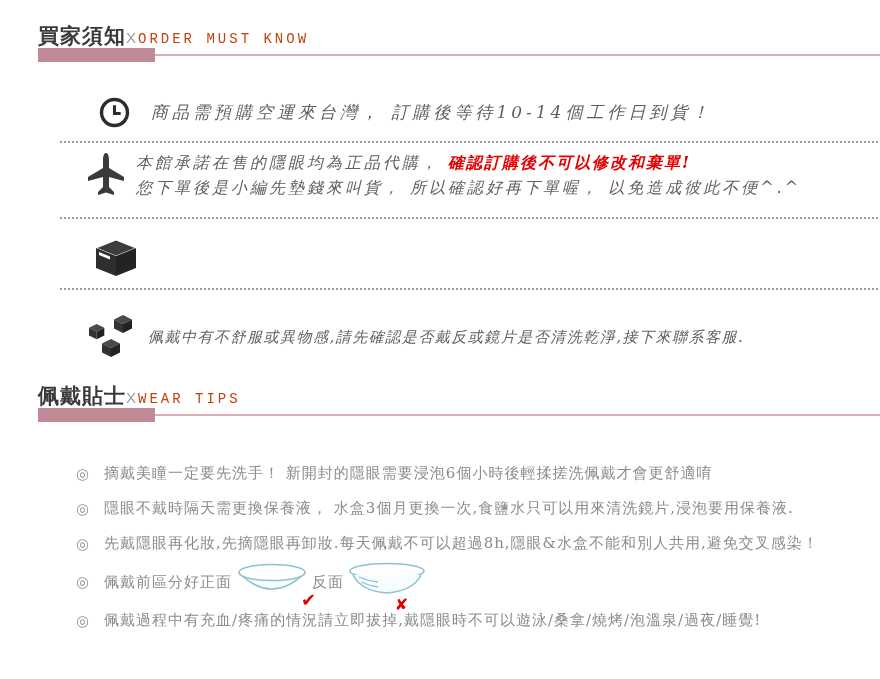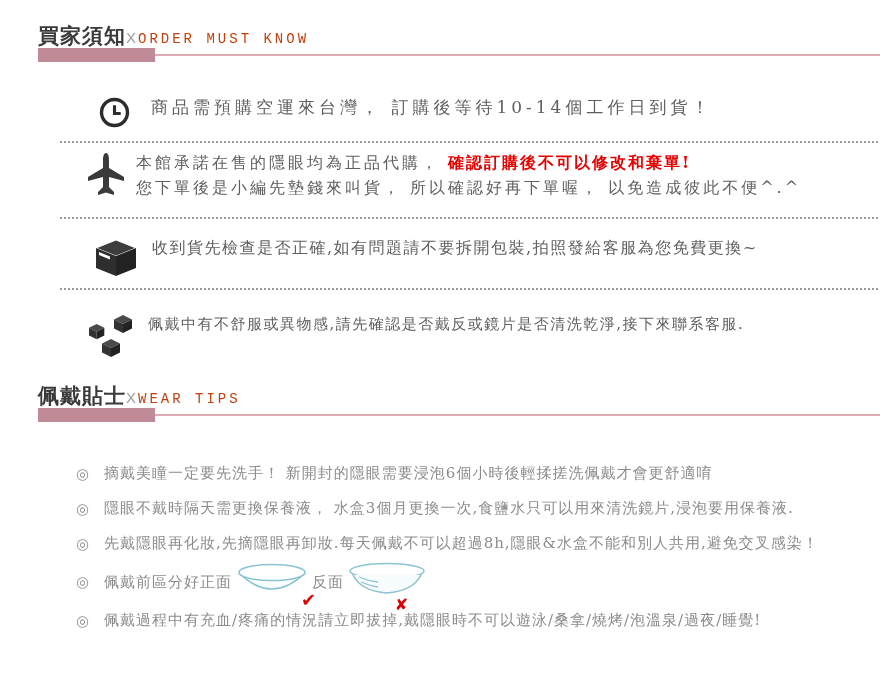--- a/index.html
+++ b/index.html
@@ -11,21 +11,21 @@
   .hdr .title{font-family:"Liberation Sans",sans-serif;font-weight:bold;
               font-size:21px;color:#3a3a3a;letter-spacing:1px;}
   .hdr .xmark{font-family:"Liberation Sans",sans-serif;font-size:15px;
               color:#9b9b9b;letter-spacing:2px;}
   .hdr .sub{font-family:Liberation Mono, monospace;font-size:14px;
             color:#c2410c;letter-spacing:3px;}
   .accent-bar{position:absolute;width:117px;height:14px;background:#c08a96;}
   .accent-line{position:absolute;left:155px;right:0;height:2px;background:#dcadb6;}
 
   
-  .row{position:absolute;display:flex;}
+  .row{position:absolute;display:flex;align-items:center;font-style:italic;}
   .notice-text{color:#5f5f5f;font-size:16px;}
   .dotted{position:absolute;left:60px;right:2px;height:0;
           border-top:2px dotted #9a9a9a;}
 
   .red{color:#e60000;font-weight:bold;}
 
   
   .tip{position:absolute;left:76px;display:flex;align-items:center;
        color:#8b8b8b;font-size:15px;letter-spacing:1px;}
   .bullet{font-family:"DejaVu Sans",sans-serif;font-size:15px;color:#8f8f8f;
@@ -79,21 +79,20 @@
 
 <div class="row" style="left:94px;top:238px">
   <span>
     <svg width="44" height="40" viewBox="0 0 44 40">
       <polygon points="22,2 42,10 22,18 2,10" fill="#3d3d3d" stroke="#ffffff" stroke-width="1"></polygon>
       <polygon points="2,10 22,18 22,38 2,30" fill="#2e2e2e"></polygon>
       <polygon points="42,10 22,18 22,38 42,30" fill="#232323"></polygon>
       <polygon points="5,14 16,18.5 16,21.5 5,17" fill="#ffffff"></polygon>
     </svg>
   </span>
-  <span class="notice-text" style="margin-left:14px;letter-spacing:1.5px">收到貨先檢查是否正確,如有問題請不要拆開包裝,拍照發給客服為您免費更換~</span>
 </div>
 
 <div class="dotted" style="top:288px"></div>
 
 <div class="row" style="left:88px;top:315px">
   <span>
     <svg width="48" height="44" viewBox="0 0 48 44">
       <g transform="translate(1,9) scale(0.85)">
         <polygon points="9,0 18,4.5 9,9 0,4.5" fill="#4a4a4a"></polygon>
         <polygon points="0,4.5 9,9 9,18 0,13.5" fill="#333333"></polygon>

